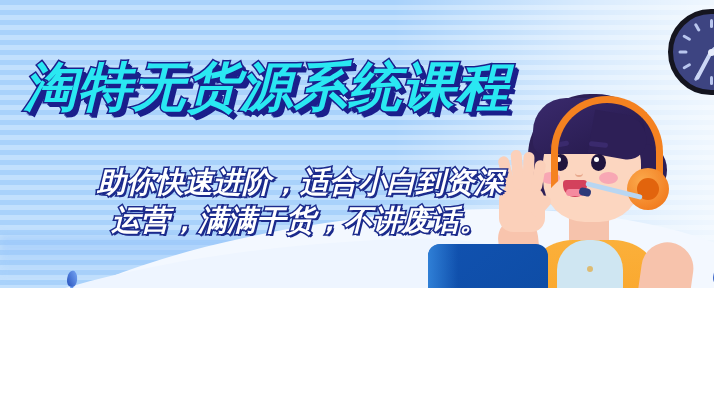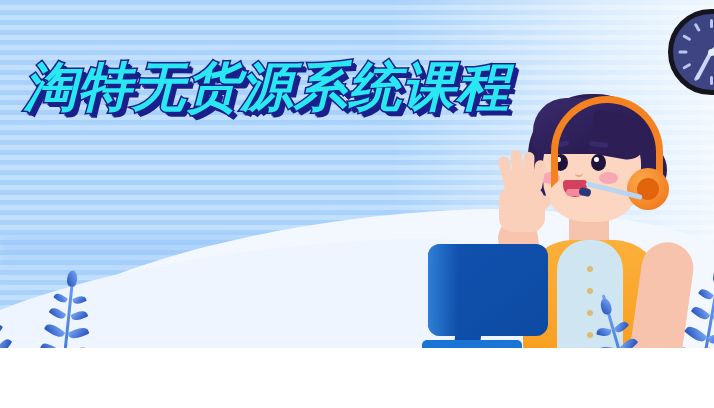--- a/index.html
+++ b/index.html
@@ -7,21 +7,21 @@
     padding: 0;
     background: #ffffff;
   }
   body {
     font-family: "DejaVu Sans", "Liberation Sans", sans-serif;
   }
 
   #poster {
     position: relative;
     width: 714px;
-    height: 348px;
+    height: 288px;
     overflow: hidden;
     background: #bcdcfb;
   }
 
   
   .sky {
     position: absolute;
     inset: 0;
     background-color: #b3d8fb;
     background-image: repeating-linear-gradient(
@@ -548,14 +548,18 @@
     </div>
     <div class="frond" style="left:80px; bottom:34px; width:60px; height:116px; transform: rotate(26deg);">
 
       <div class="leaflet" style="left:10px; bottom:10px;  width:22px; height:10px; transform:rotate(28deg);"></div>
 
     </div>
   </div>
 
   <div class="title">淘特无货源系统课程</div>
 
+  <div class="subtitle">
+    <span class="l">助你快速进阶，适合小白到资深</span>
+    <span class="l">运营，满满干货，不讲废话。</span>
+  </div>
 
 </div>
 
 </body></html>

